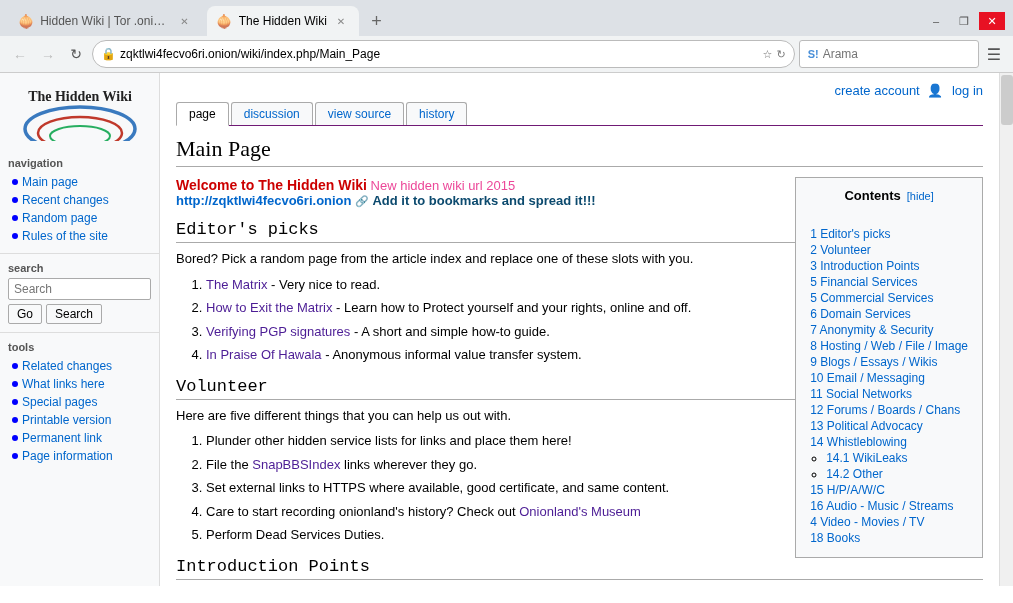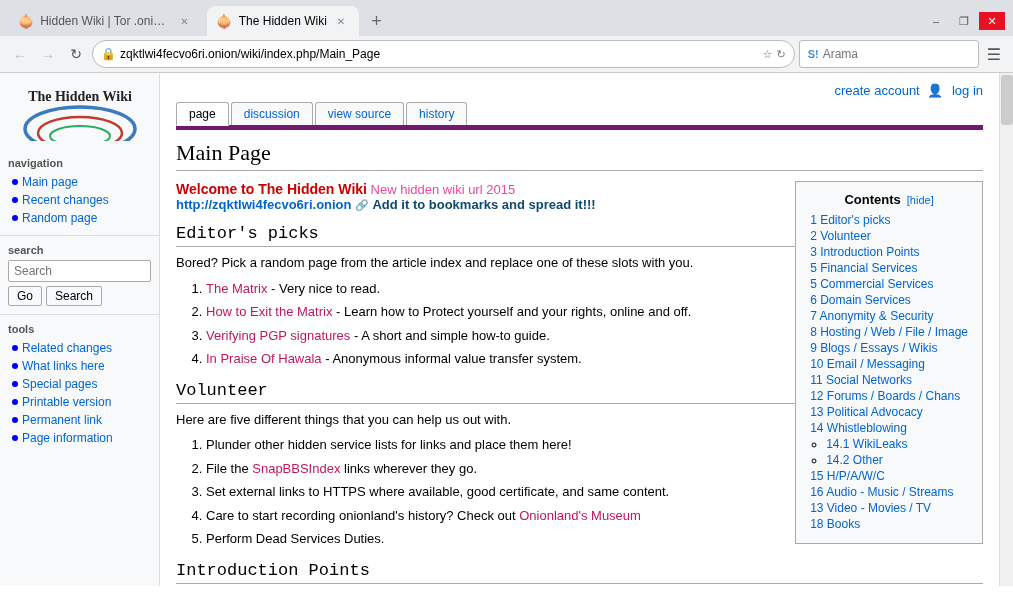--- a/index.html
+++ b/index.html
@@ -45,44 +45,44 @@
     .search-btns { display: flex; gap: 4px; }
     .search-go-btn { padding: 2px 8px; font-size: 12px; background: #f8f9fa; border: 1px solid #aaa; cursor: pointer; border-radius: 2px; }
 
     .tools-section { padding: 8px; }
     .tools-section-title { font-size: 11px; font-weight: bold; color: #555; margin-bottom: 4px; }
 
     
     .wiki-main { flex: 1; overflow-y: auto; padding: 10px 16px; position: relative; background: #fff; }
 
     
-    .wiki-tabs { display: flex; gap: 0; margin-bottom: 10px; border-bottom: 5px solid #701a75; }
+    .wiki-tabs { display: flex; gap: 0; margin-bottom: 10px; border-bottom: 1px solid #701a75; }
     .wiki-tab { padding: 4px 12px; font-size: 12px; background: #f8f9fa; border: 1px solid #aaa; border-bottom: none; cursor: pointer; color: #06c; border-radius: 3px 3px 0 0; margin-right: 2px; }
     .wiki-tab.active { background: #fff; color: #000; border-bottom: 1px solid #fff; margin-bottom: -1px; }
     .account-link { color: #06c; cursor: pointer; }
 
     
     .page-title { font-size: 22px; font-weight: normal; border-bottom: 1px solid #aaa; padding-bottom: 4px; margin-bottom: 10px; color: #000; font-family: 'Linux Libertine', Georgia, serif; }
 
     
     .welcome-banner { margin-bottom: 8px; }
     .welcome-title { font-size: 14px; font-weight: bold; color: #c00; }
     .welcome-url { color: #06c; font-weight: bold; font-size: 13px; }
 
     
     .section-title { font-size: 17px; font-weight: normal; border-bottom: 1px solid #aaa; padding-bottom: 3px; margin: 12px 0 6px 0; font-family: Liberation Mono, monospace; }
     .section-text { font-size: 13px; margin-bottom: 6px; line-height: 1.5; }
-    .wiki-link { color: #be185d; text-decoration: none; }
+    .wiki-link { color: #4c1d95; text-decoration: none; }
 
     ol { padding-left: 30px; margin-bottom: 8px; }
     ol li { font-size: 13px; margin-bottom: 4px; line-height: 1.5; }
 
     
     .contents-box { float: right; background: #f8f9fa; border: 1px solid #aaa; padding: 10px 14px; margin: 0 0 10px 16px; min-width: 180px; max-width: 220px; }
-    .contents-title { font-weight: bold; font-size: 13px; text-align: center; margin-bottom: 6px; display: flex; align-items: center; justify-content: center; gap: 6px; }
+    .contents-title { font-weight: bold; font-size: 13px; text-align: center; margin-bottom: 24px; display: flex; align-items: center; justify-content: center; gap: 6px; }
     .contents-hide { font-size: 11px; color: #06c; cursor: pointer; font-weight: normal; }
     .contents-list { list-style: none; padding: 0; }
     .contents-list li { font-size: 12px; margin-bottom: 2px; }
     .contents-list li a { color: #06c; text-decoration: none; }
     .contents-sub { margin-left: 16px; }
 
     
     .logo-svg-wrap { display: flex; flex-direction: column; align-items: center; padding: 8px; }
   </style>
 </head>
@@ -152,20 +152,24 @@
         <span class="nav-bullet"></span>
         <a class="nav-link">Main page</a>
       </div>
       <div class="nav-item">
         <span class="nav-bullet"></span>
         <a class="nav-link">Recent changes</a>
       </div>
       <div class="nav-item">
         <span class="nav-bullet"></span>
         <a class="nav-link">Random page</a>
+      </div>
+      <div class="nav-item">
+        <span class="nav-bullet"></span>
+        <a class="nav-link">Rules of the site</a>
       </div>
     </div>
 
     <div class="search-section">
       <div class="search-section-title">search</div>
       <input class="search-input" type="text" placeholder="Search" style="">
       <div class="search-btns">
         <button class="search-go-btn">Go</button>
         <button class="search-go-btn">Search</button>
       </div>
@@ -236,21 +240,21 @@
         <li><a href="#"><span>11 Social Networks</span></a></li>
         <li><a href="#"><span>12 Forums / Boards / Chans</span></a></li>
         <li><a href="#"><span>13 Political Advocacy</span></a></li>
         <li><a href="#"><span>14 Whistleblowing</span></a></li>
         <ul class="contents-sub">
           <li><a href="#"><span>14.1 WikiLeaks</span></a></li>
           <li><a href="#"><span>14.2 Other</span></a></li>
         </ul>
         <li><a href="#"><span>15 H/P/A/W/C</span></a></li>
         <li><a href="#"><span>16 Audio - Music / Streams</span></a></li>
-        <li><a href="#"><span>13 Video - Movies / TV</span></a></li>
+        <li><a href="#"><span>4 Video - Movies / TV</span></a></li>
         <li><a href="#"><span>18 Books</span></a></li>
       </ul>
     </div>
 
     <div class="welcome-banner">
       <p>
         <span class="welcome-title"><strong>Welcome to The Hidden Wiki</strong></span>
         <span style="font-size:13px; color:#ec4899;"> New hidden wiki url 2015</span>
       </p>
       <p>

